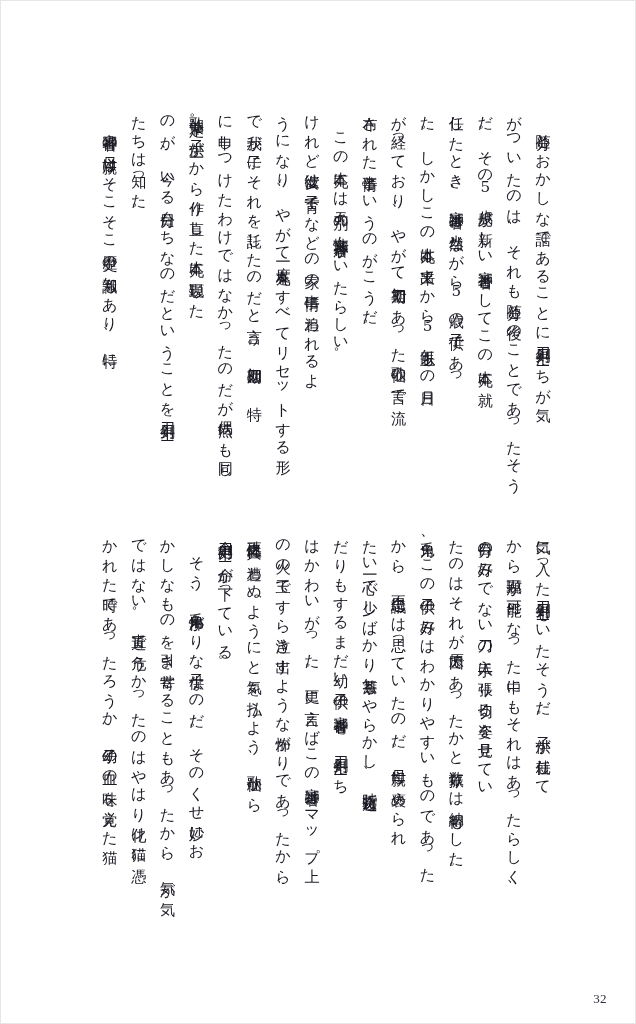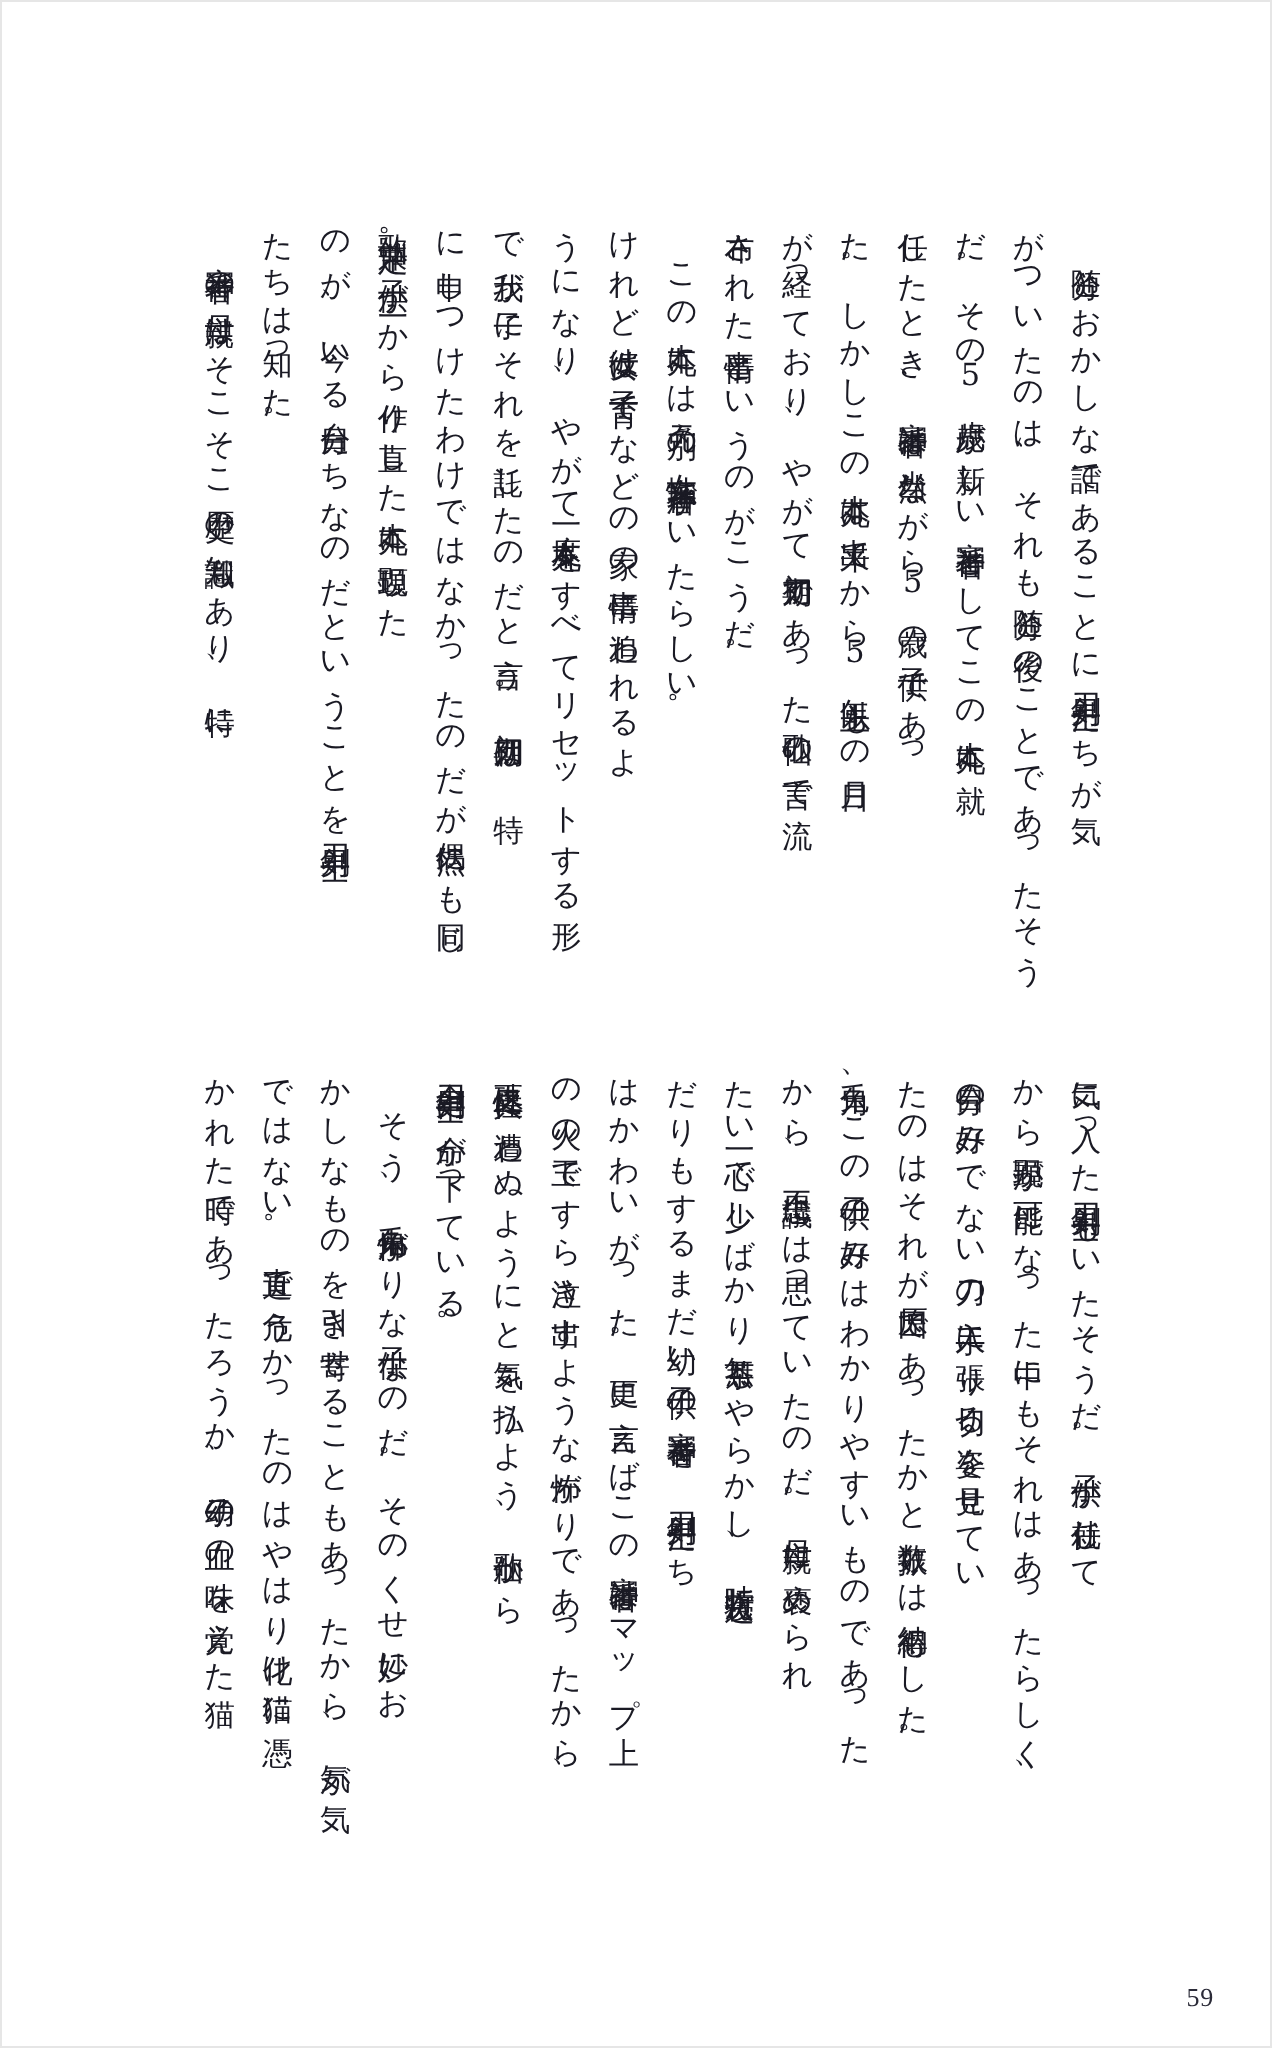--- a/index.html
+++ b/index.html
@@ -110,15 +110,15 @@
       <span class="vline">はかわいがった。更に言えばこの審神者はマップ上</span>
       <span class="vline">の火の玉ですら泣き出すような怖がりであったから、</span>
       <span class="vline">殊更怪異に遭わぬようにと気を払うよう、歌仙から</span>
       <span class="vline">全刀剣男士に命が下っている。</span>
       <span class="vline indent">そう、兎角怖がりな子供なのだ。そのくせ妙にお</span>
       <span class="vline">かしなものを引き寄せることもあったから、気が気</span>
       <span class="vline">ではない。直近で危うかったのはやはり化け猫に憑</span>
       <span class="vline">かれた時であったろうか、幼子の血の味を覚えた猫</span>
     </div>
 
-  <div class="page-number">59</div>
+  <div class="page-number">32</div>
 
 </div>
 
 </body></html>

